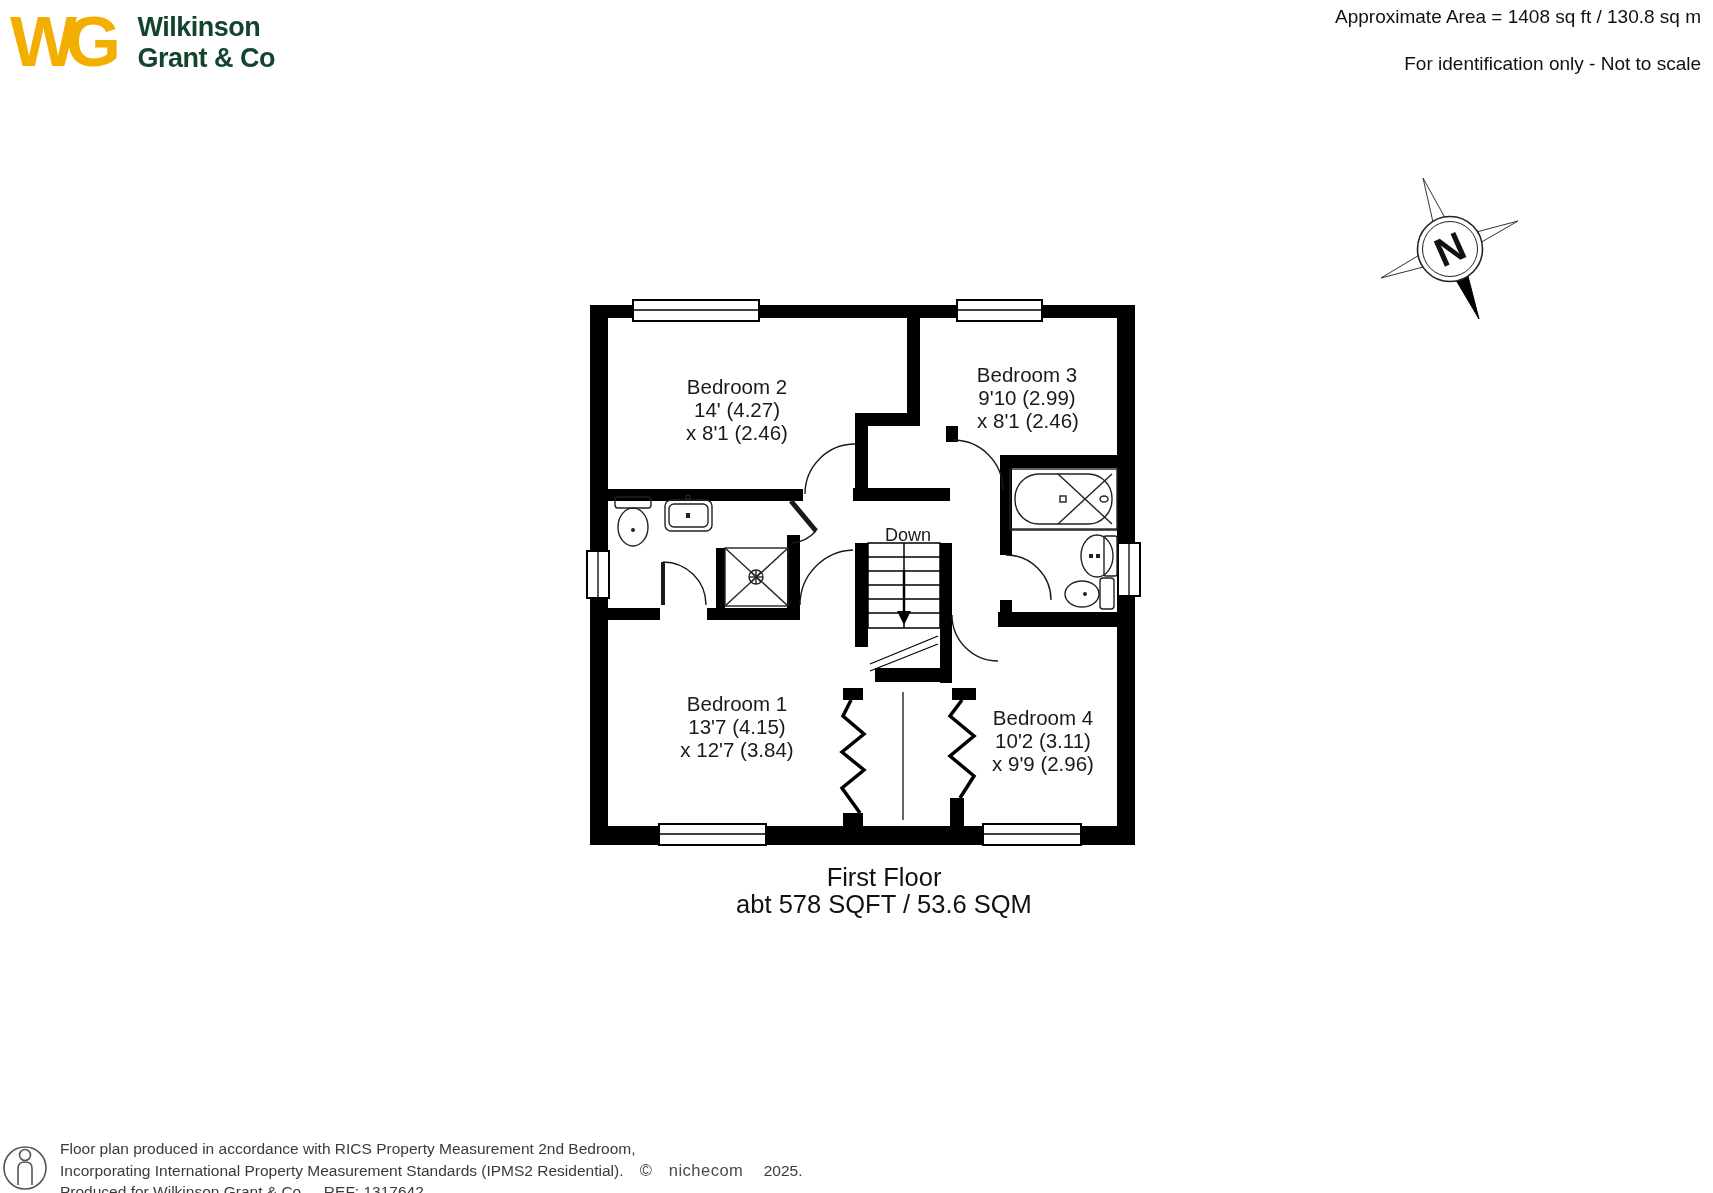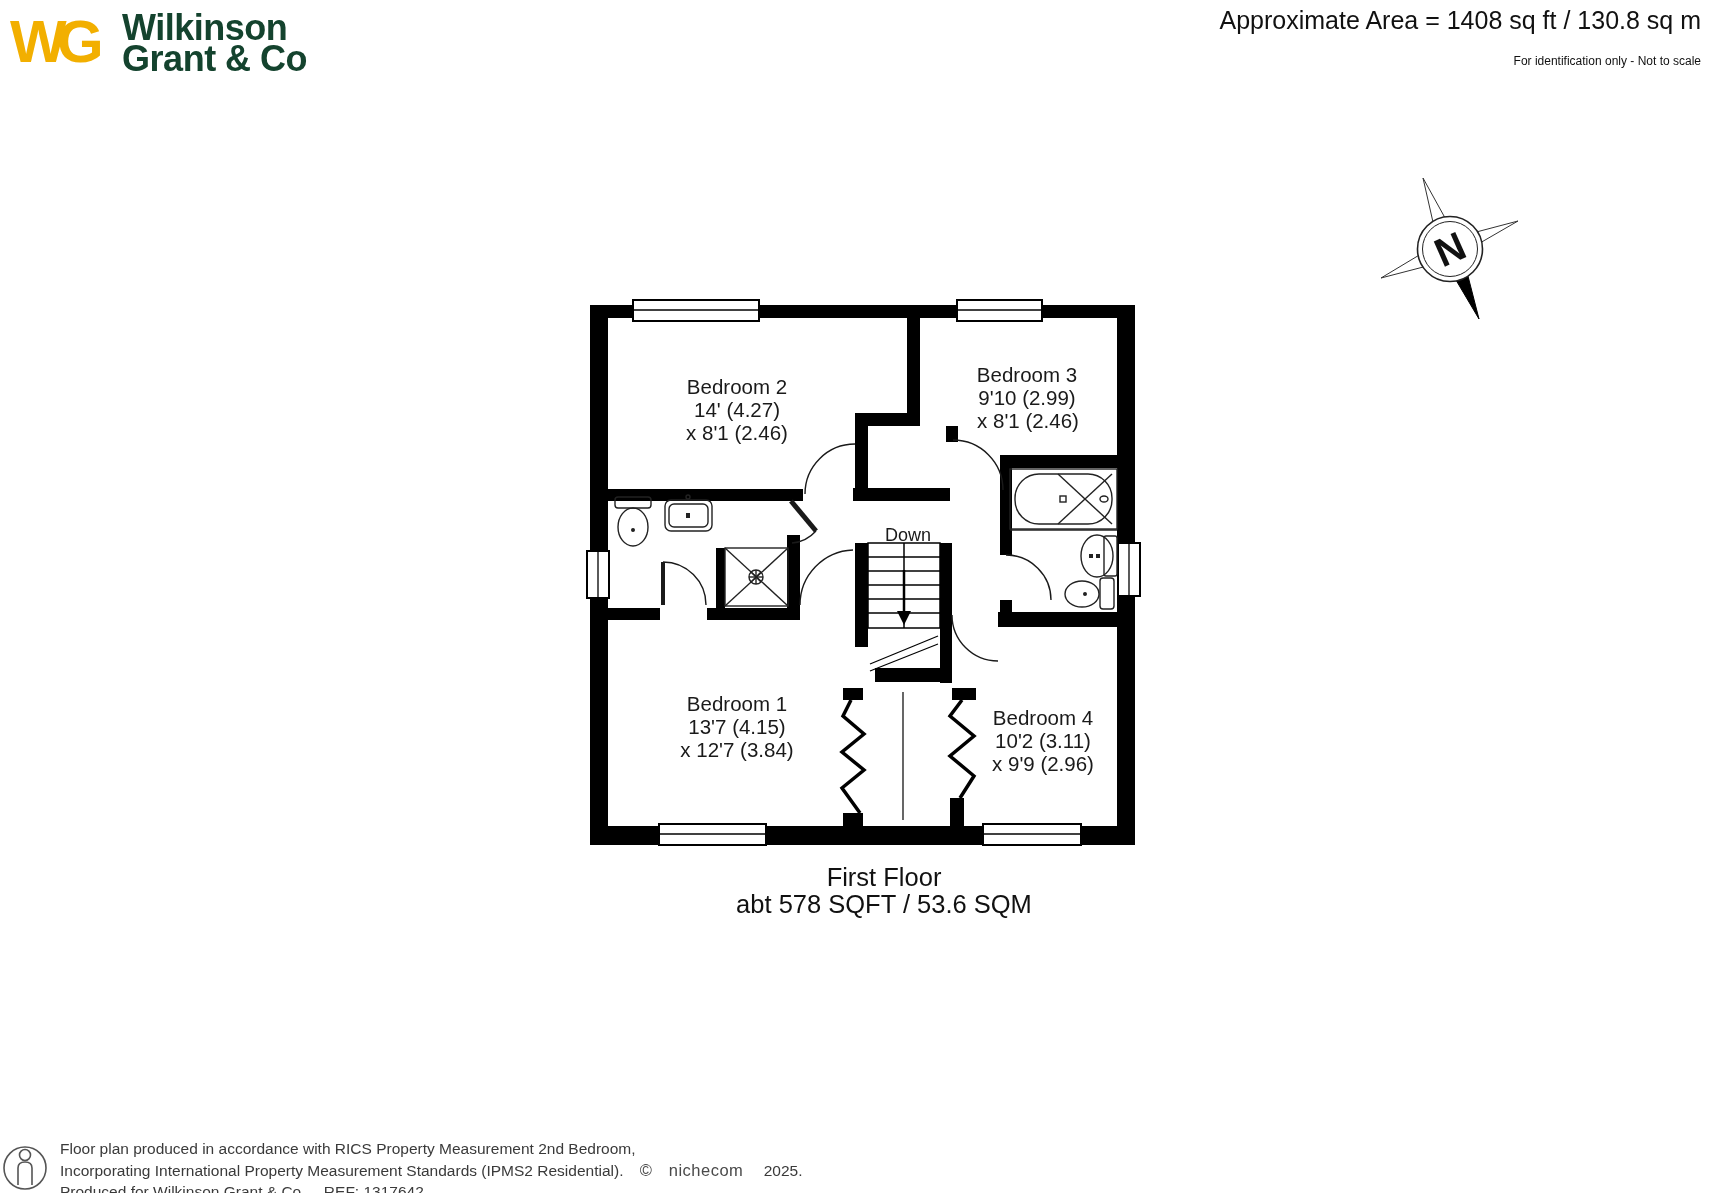--- a/index.html
+++ b/index.html
@@ -1,26 +1,26 @@
 <!DOCTYPE html>
 <html><head>
 <meta charset="utf-8">
 <style>
   html,body{margin:0;padding:0;background:#fff;}
   #canvas{position:relative;width:1713px;height:1193px;background:#ffffff;overflow:hidden;
           font-family:"Liberation Sans","DejaVu Sans",sans-serif;color:#1a1a1a;}
   
   .logo{position:absolute;left:10px;top:2px;display:flex;align-items:flex-start;}
-  .wg-mono{font-size:60px;font-weight:bold;letter-spacing:-0.16em;line-height:80px;
+  .wg-mono{font-size:71px;font-weight:bold;letter-spacing:-0.16em;line-height:80px;
            color:#F2AF00;padding-right:18px;}
   .wg-name{margin-left:10px;margin-top:10px;font-weight:bold;color:#14432E;
-           font-size:36px;line-height:31px;letter-spacing:-0.5px;}
+           font-size:27px;line-height:31px;letter-spacing:-0.5px;}
   .hdr-right{position:absolute;right:12px;top:6px;text-align:right;}
-  .area-line{font-size:25px;color:#111;text-align:right;}
-  .ident-line{font-size:12px;color:#111;margin-top:19px;}
+  .area-line{font-size:19px;color:#111;text-align:right;}
+  .ident-line{font-size:19px;color:#111;margin-top:25px;}
   
   .footer{position:absolute;left:0;top:1128px;width:900px;}
   .foot-icon{position:absolute;left:2px;top:12px;}
   .foot-text{position:absolute;left:60px;top:10px;font-size:15.5px;color:#3a3a3a;line-height:21.5px;}
   .brand{color:#4a4a4a;font-size:16.5px;margin-left:12px;letter-spacing:0.5px;}
   .yr{margin-left:16px;text-align:right;}
   .refsp{margin-left:14px;}
   svg text{font-family:"Liberation Sans","DejaVu Sans",sans-serif;}
 </style>
 </head>

